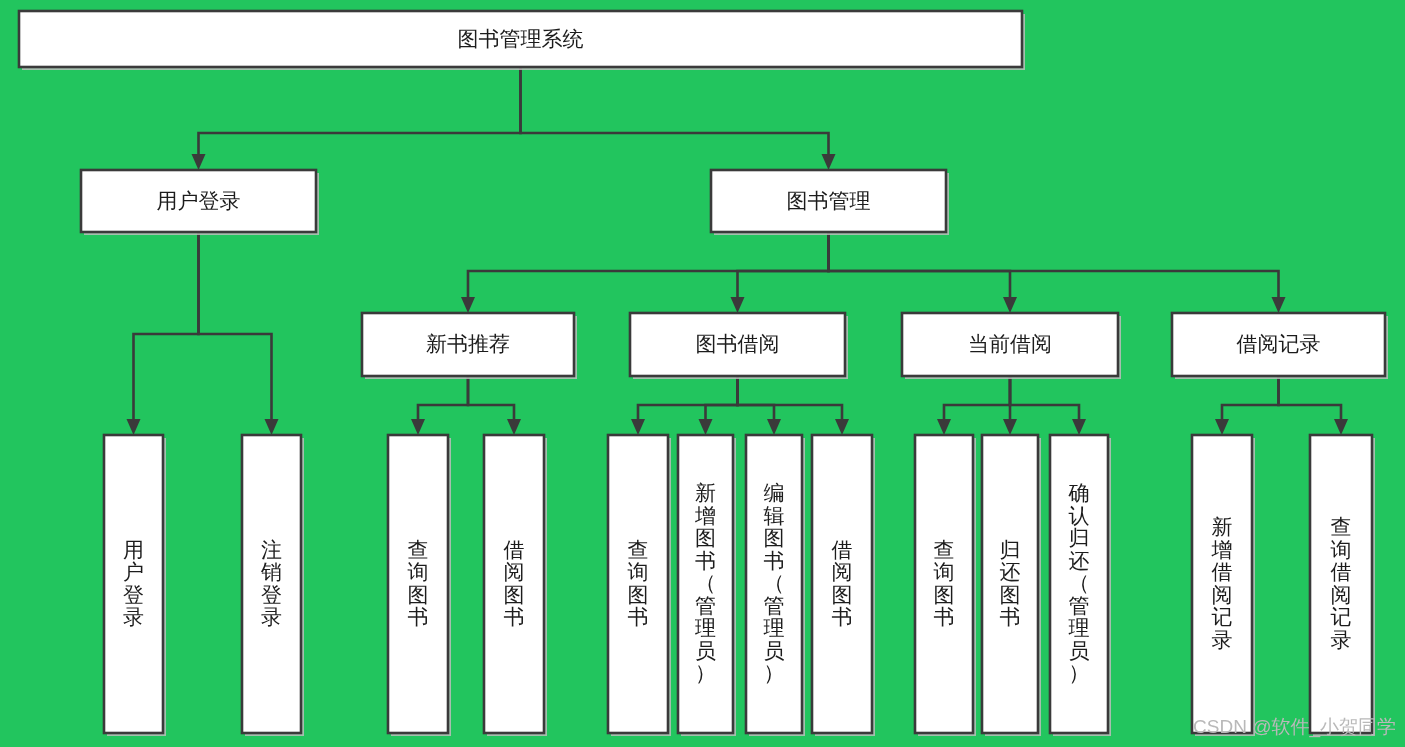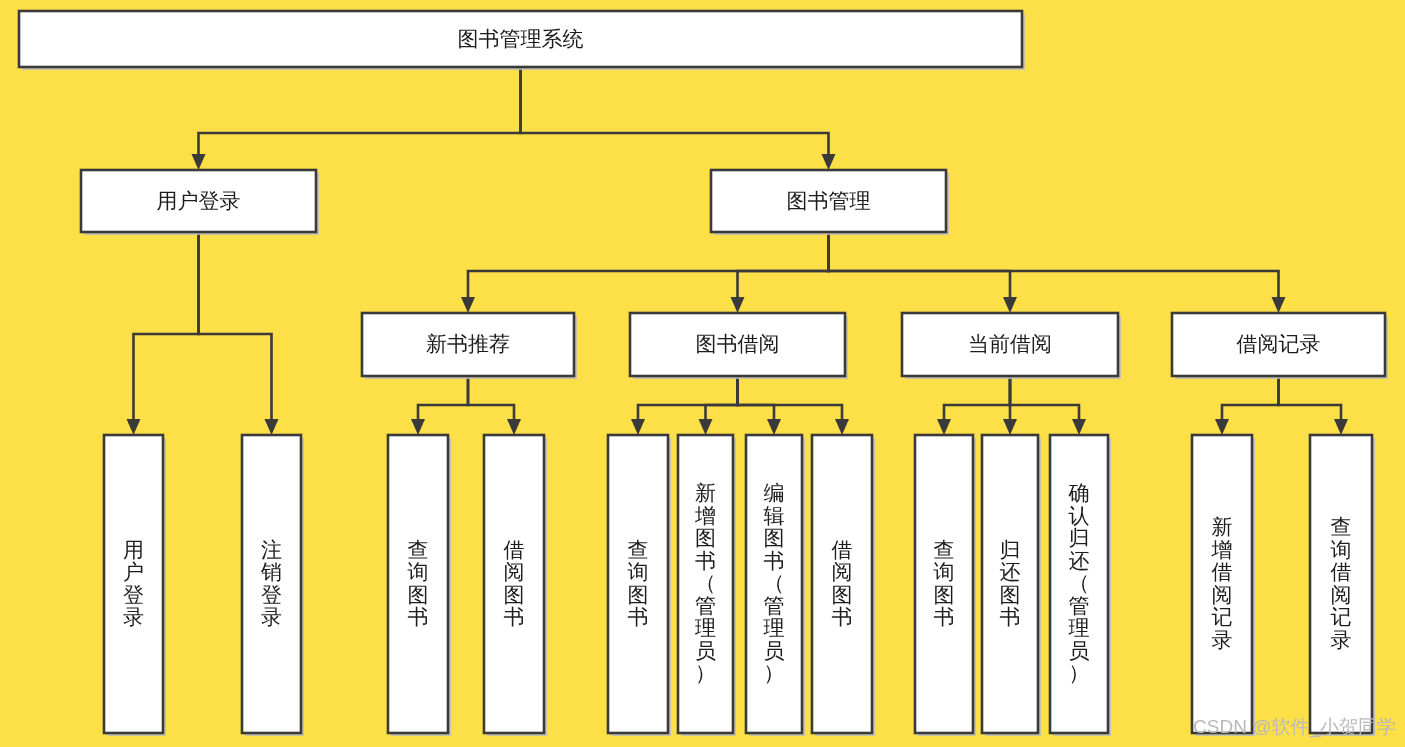--- a/index.html
+++ b/index.html
@@ -11,21 +11,21 @@
   body {
     width: 1405px;
     height: 747px;
     font-family: "Liberation Sans", "DejaVu Sans", sans-serif;
     overflow: hidden;
   }
   #diagram-root {
     position: relative;
     width: 1405px;
     height: 747px;
-    background: #fde047;
+    background: #22c55e;
   }
   svg.diagram-canvas {
     position: absolute;
     left: 0;
     top: 0;
     width: 1405px;
     height: 747px;
     display: block;
   }
   .node-box {

